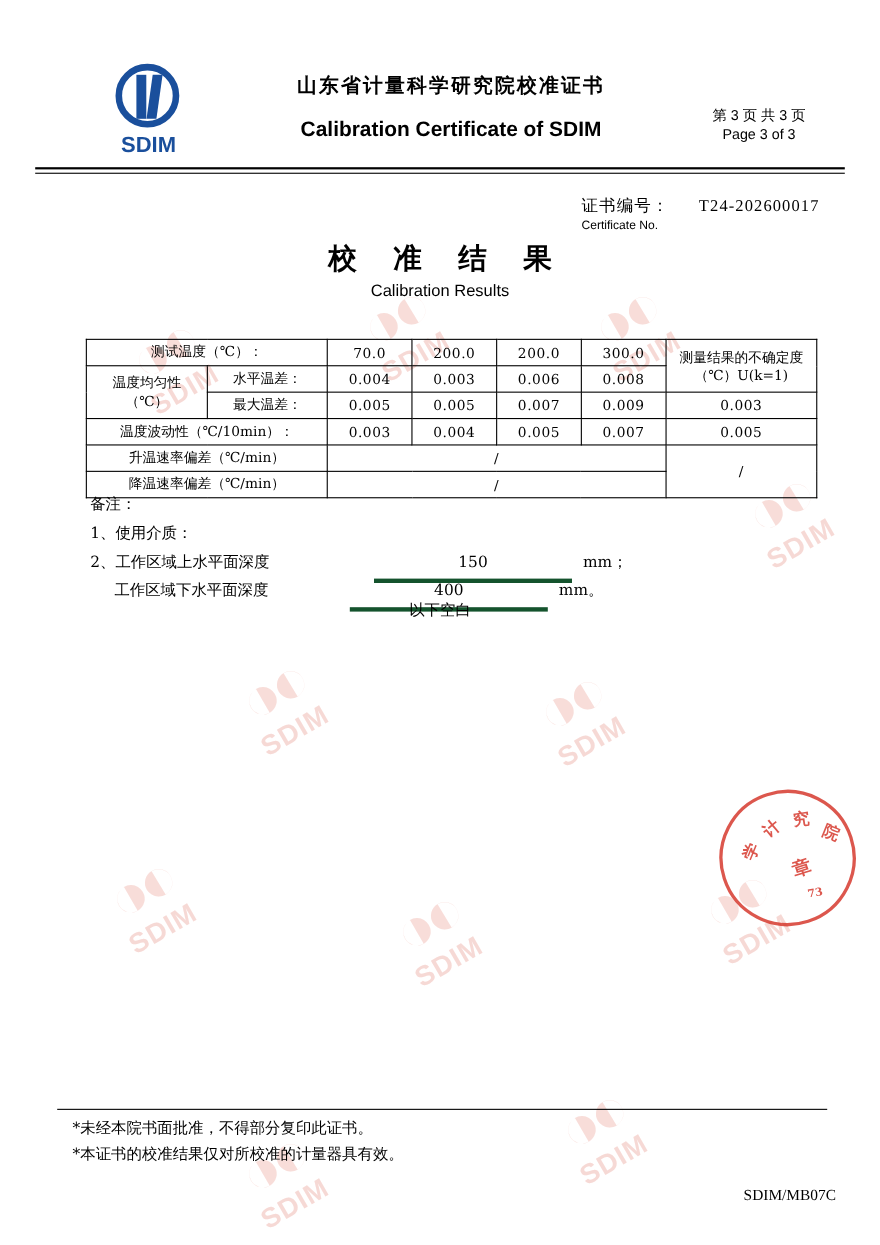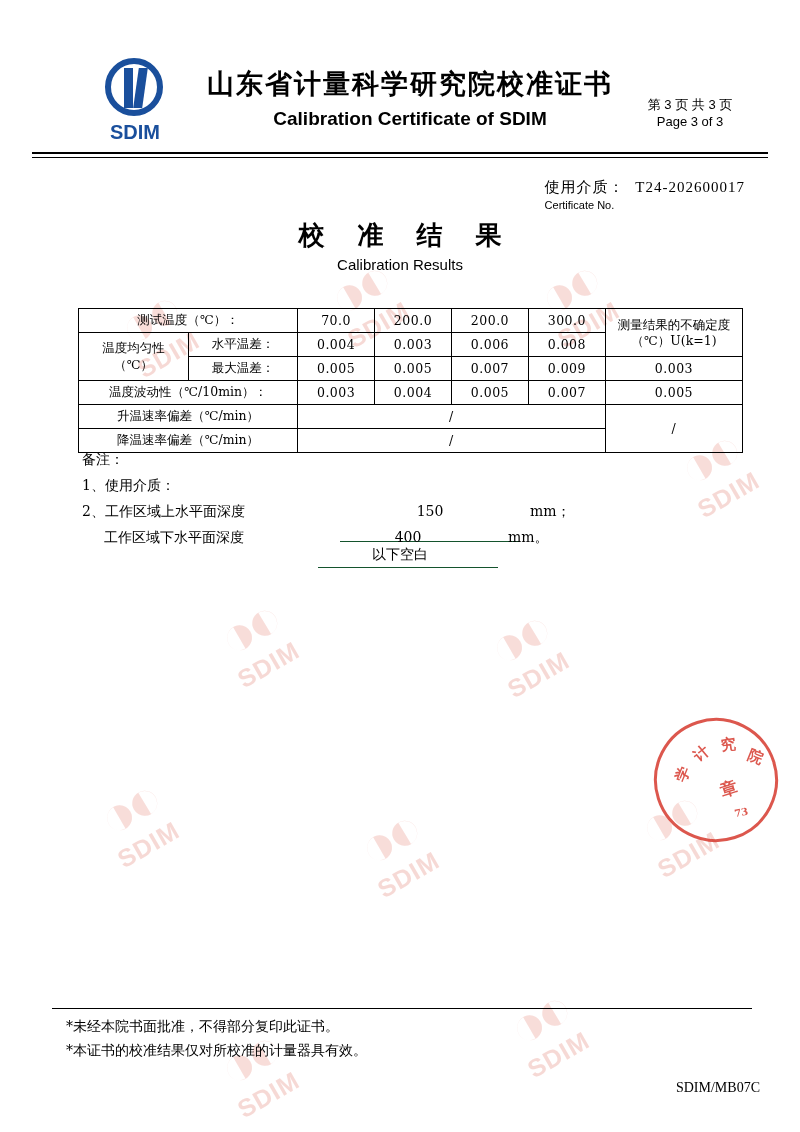--- a/index.html
+++ b/index.html
@@ -96,21 +96,21 @@
     color: #1a4f9c;
     letter-spacing: 0px;
     margin-top: 1px;
   }
   .title-cn {
     position: absolute;
     left: 120px;
     top: 8px;
     width: 460px;
     text-align: center;
-    font-size: 27px;
+    font-size: 18px;
     font-weight: 700;
     letter-spacing: 2px;
     font-family: "DejaVu Serif", serif;
   }
   .title-en {
     position: absolute;
     left: 120px;
     top: 50px;
     width: 460px;
     text-align: center;
@@ -143,21 +143,21 @@
 
   
   .cert-no {
     position: absolute;
     top: 178px;
     right: 55px;
     text-align: left;
     font-size: 15px;
   }
   .cert-no .line1 { font-size: 15px; letter-spacing: 1px; }
-  .cert-no .value { margin-left: 6px; }
+  .cert-no .value { margin-left: 22px; }
   .cert-no .line2 {
     font-size: 11px;
     font-family: "Liberation Sans", sans-serif;
     margin-top: 2px;
     margin-left: 0px;
   }
 
   
   .res-title-cn {
     position: absolute;
@@ -218,22 +218,22 @@
     z-index: 2;
   }
   .notes .row { position: relative; height: 26px; }
   .notes .val {
     position: absolute;
     left: 258px;
     width: 180px;
     text-align: center;
   }
   .notes .val.underline {
-    border-bottom: 1px solid #14532d;
-    padding-bottom: 17px;
+    border-bottom: 4px solid #14532d;
+    padding-bottom: 2px;
   }
   .notes .unit {
     position: absolute;
     left: 448px;
     text-align: right;
   }
   .blank-note {
     position: absolute;
     top: 546px;
     left: 0;
@@ -363,21 +363,21 @@
   <div class="title-en">Calibration Certificate of SDIM</div>
   <div class="page-no">
     <div>第 3 页 共 3 页</div>
     <div>Page 3 of 3</div>
   </div>
 </div>
 <div class="rule-double"></div>
 
 <div class="cert-no">
   <div class="line1">
-    <span>使用介质：</span>
+    <span>证书编号：</span>
     <span class="value">T24-202600017</span>
   </div>
   <div class="line2">Certificate No.</div>
 </div>
 
 <div class="res-title-cn">校 准 结 果</div>
 <div class="res-title-en">Calibration Results</div>
 
 <table class="results">
   <colgroup>

